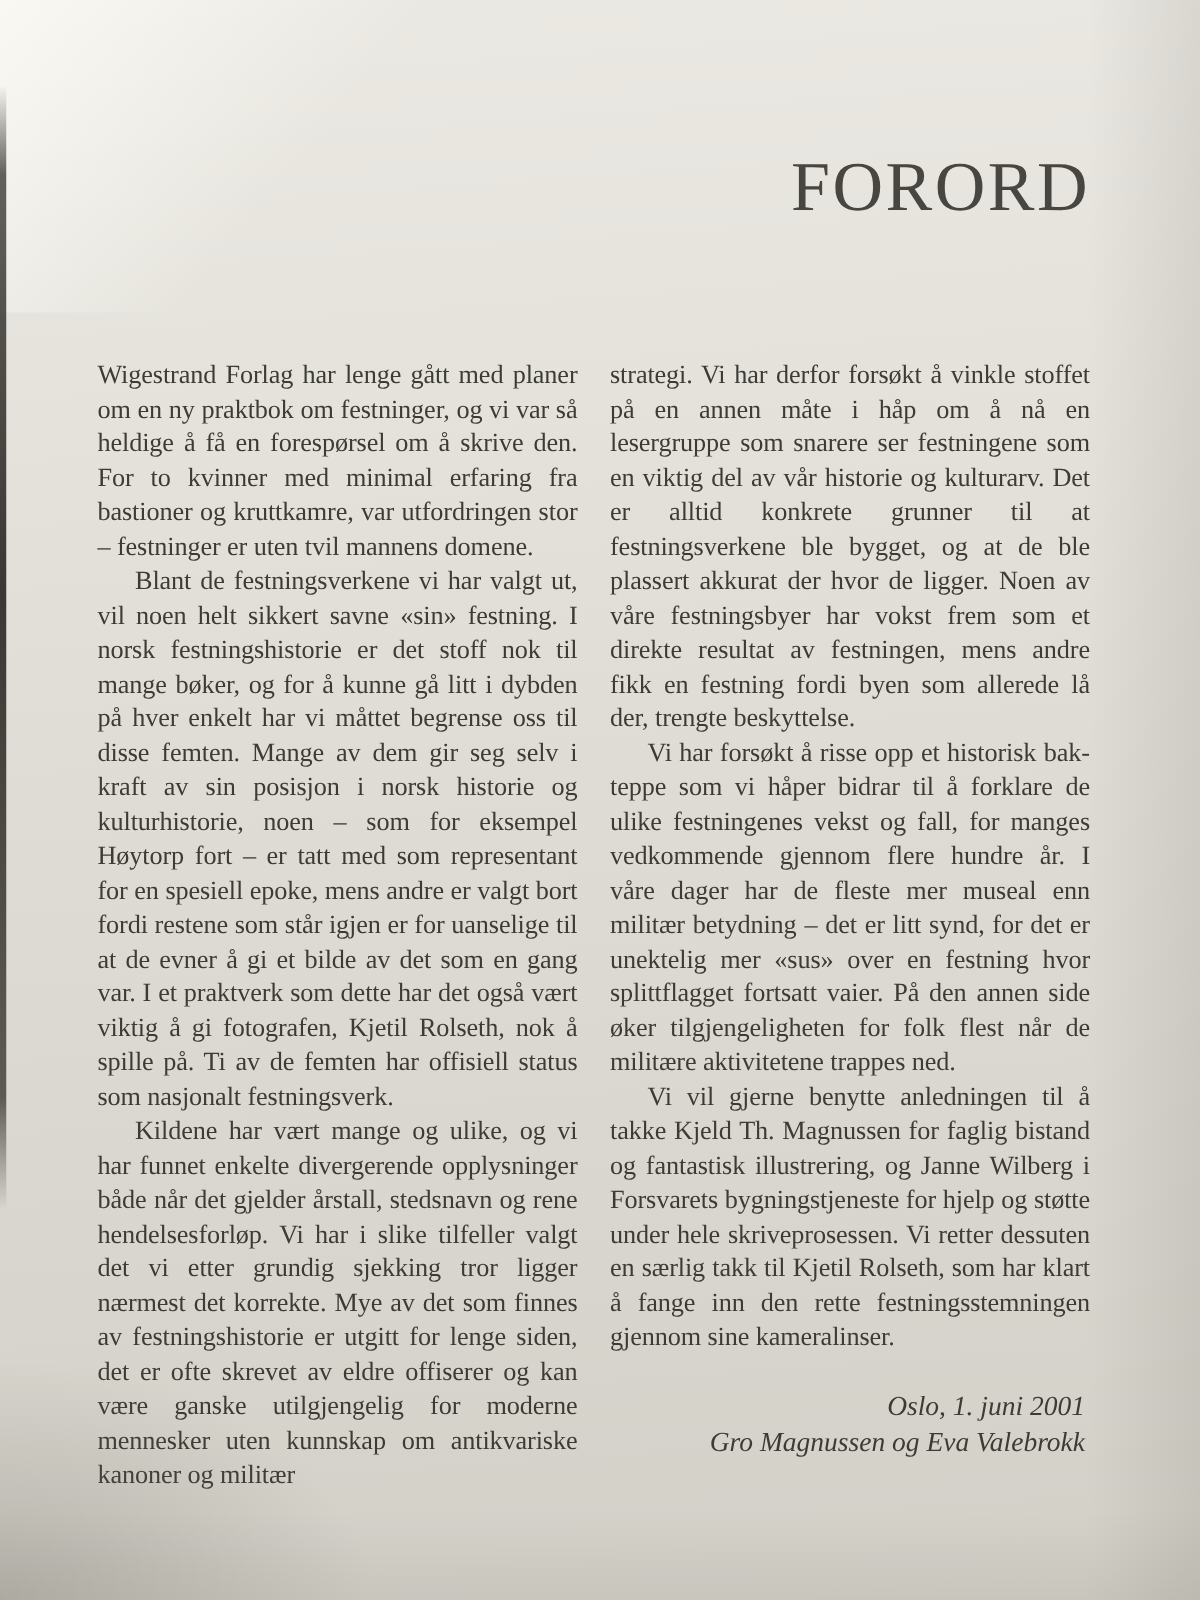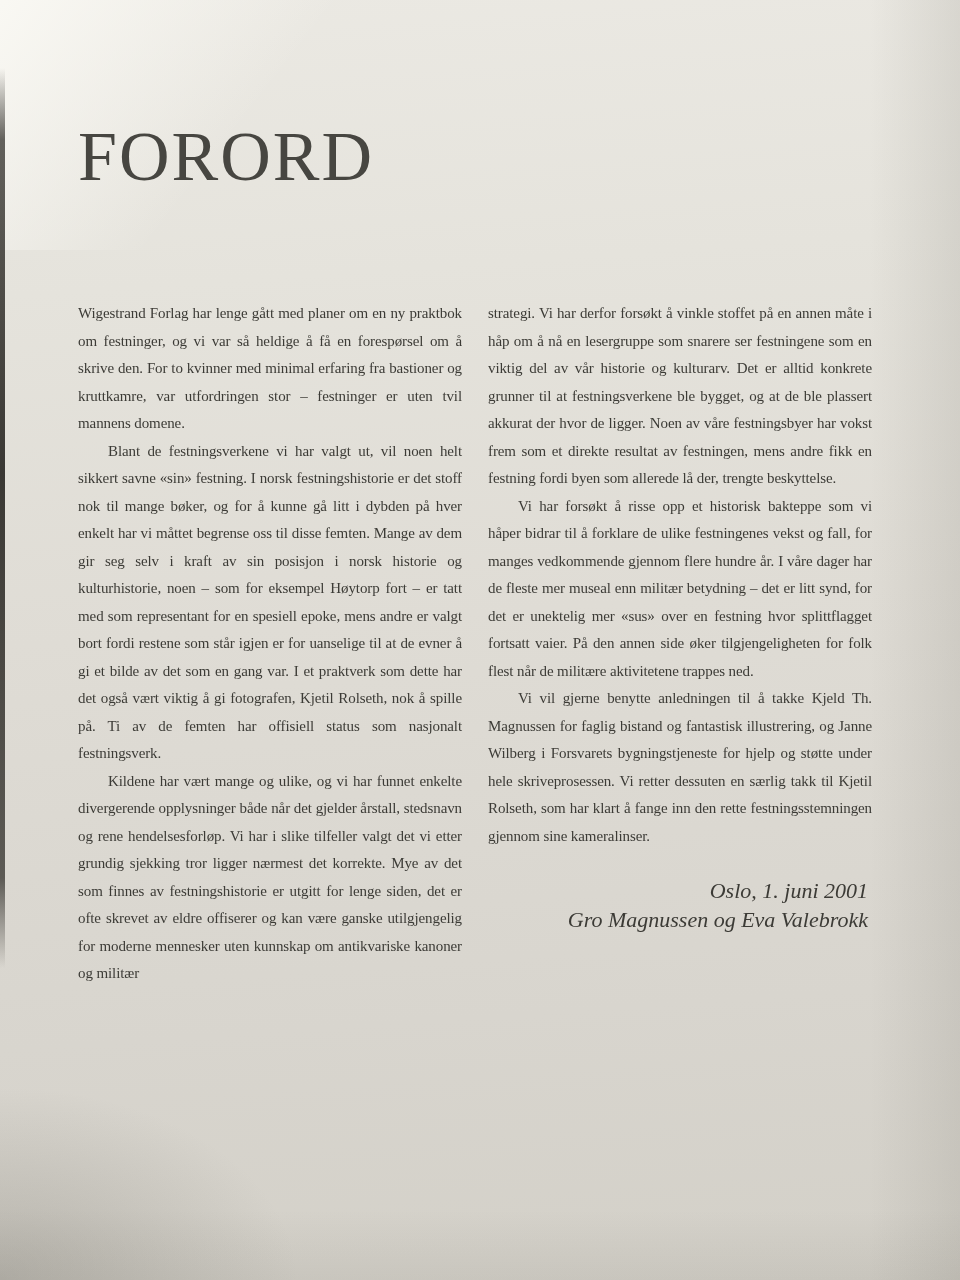--- a/index.html
+++ b/index.html
@@ -65,38 +65,39 @@
     pointer-events: none;
   }
 
   .content {
     position: relative;
     padding: 122px 88px 0 78px;
     color: #3c3b36;
   }
   .title {
     margin: 0;
-    font-size: 70px;
+    font-size: 56px;
     font-weight: normal;
     letter-spacing: 2px;
     line-height: 1;
     color: #474641;
+    text-align: right;
   }
   .columns {
     display: flex;
     gap: 26px;
     margin-top: 108px;
   }
   .col {
     width: 384px;
     flex: 0 0 384px;
   }
   .para {
     margin: 0;
-    font-size: 15px;
+    font-size: 21px;
     line-height: 27.5px;
     text-align: justify;
     letter-spacing: -0.1px;
     color: #3c3b36;
     hyphens: manual;
   }
   .para.indent { text-indent: 30px; }
   .signature {
     margin-top: 26px;
     text-align: right;

